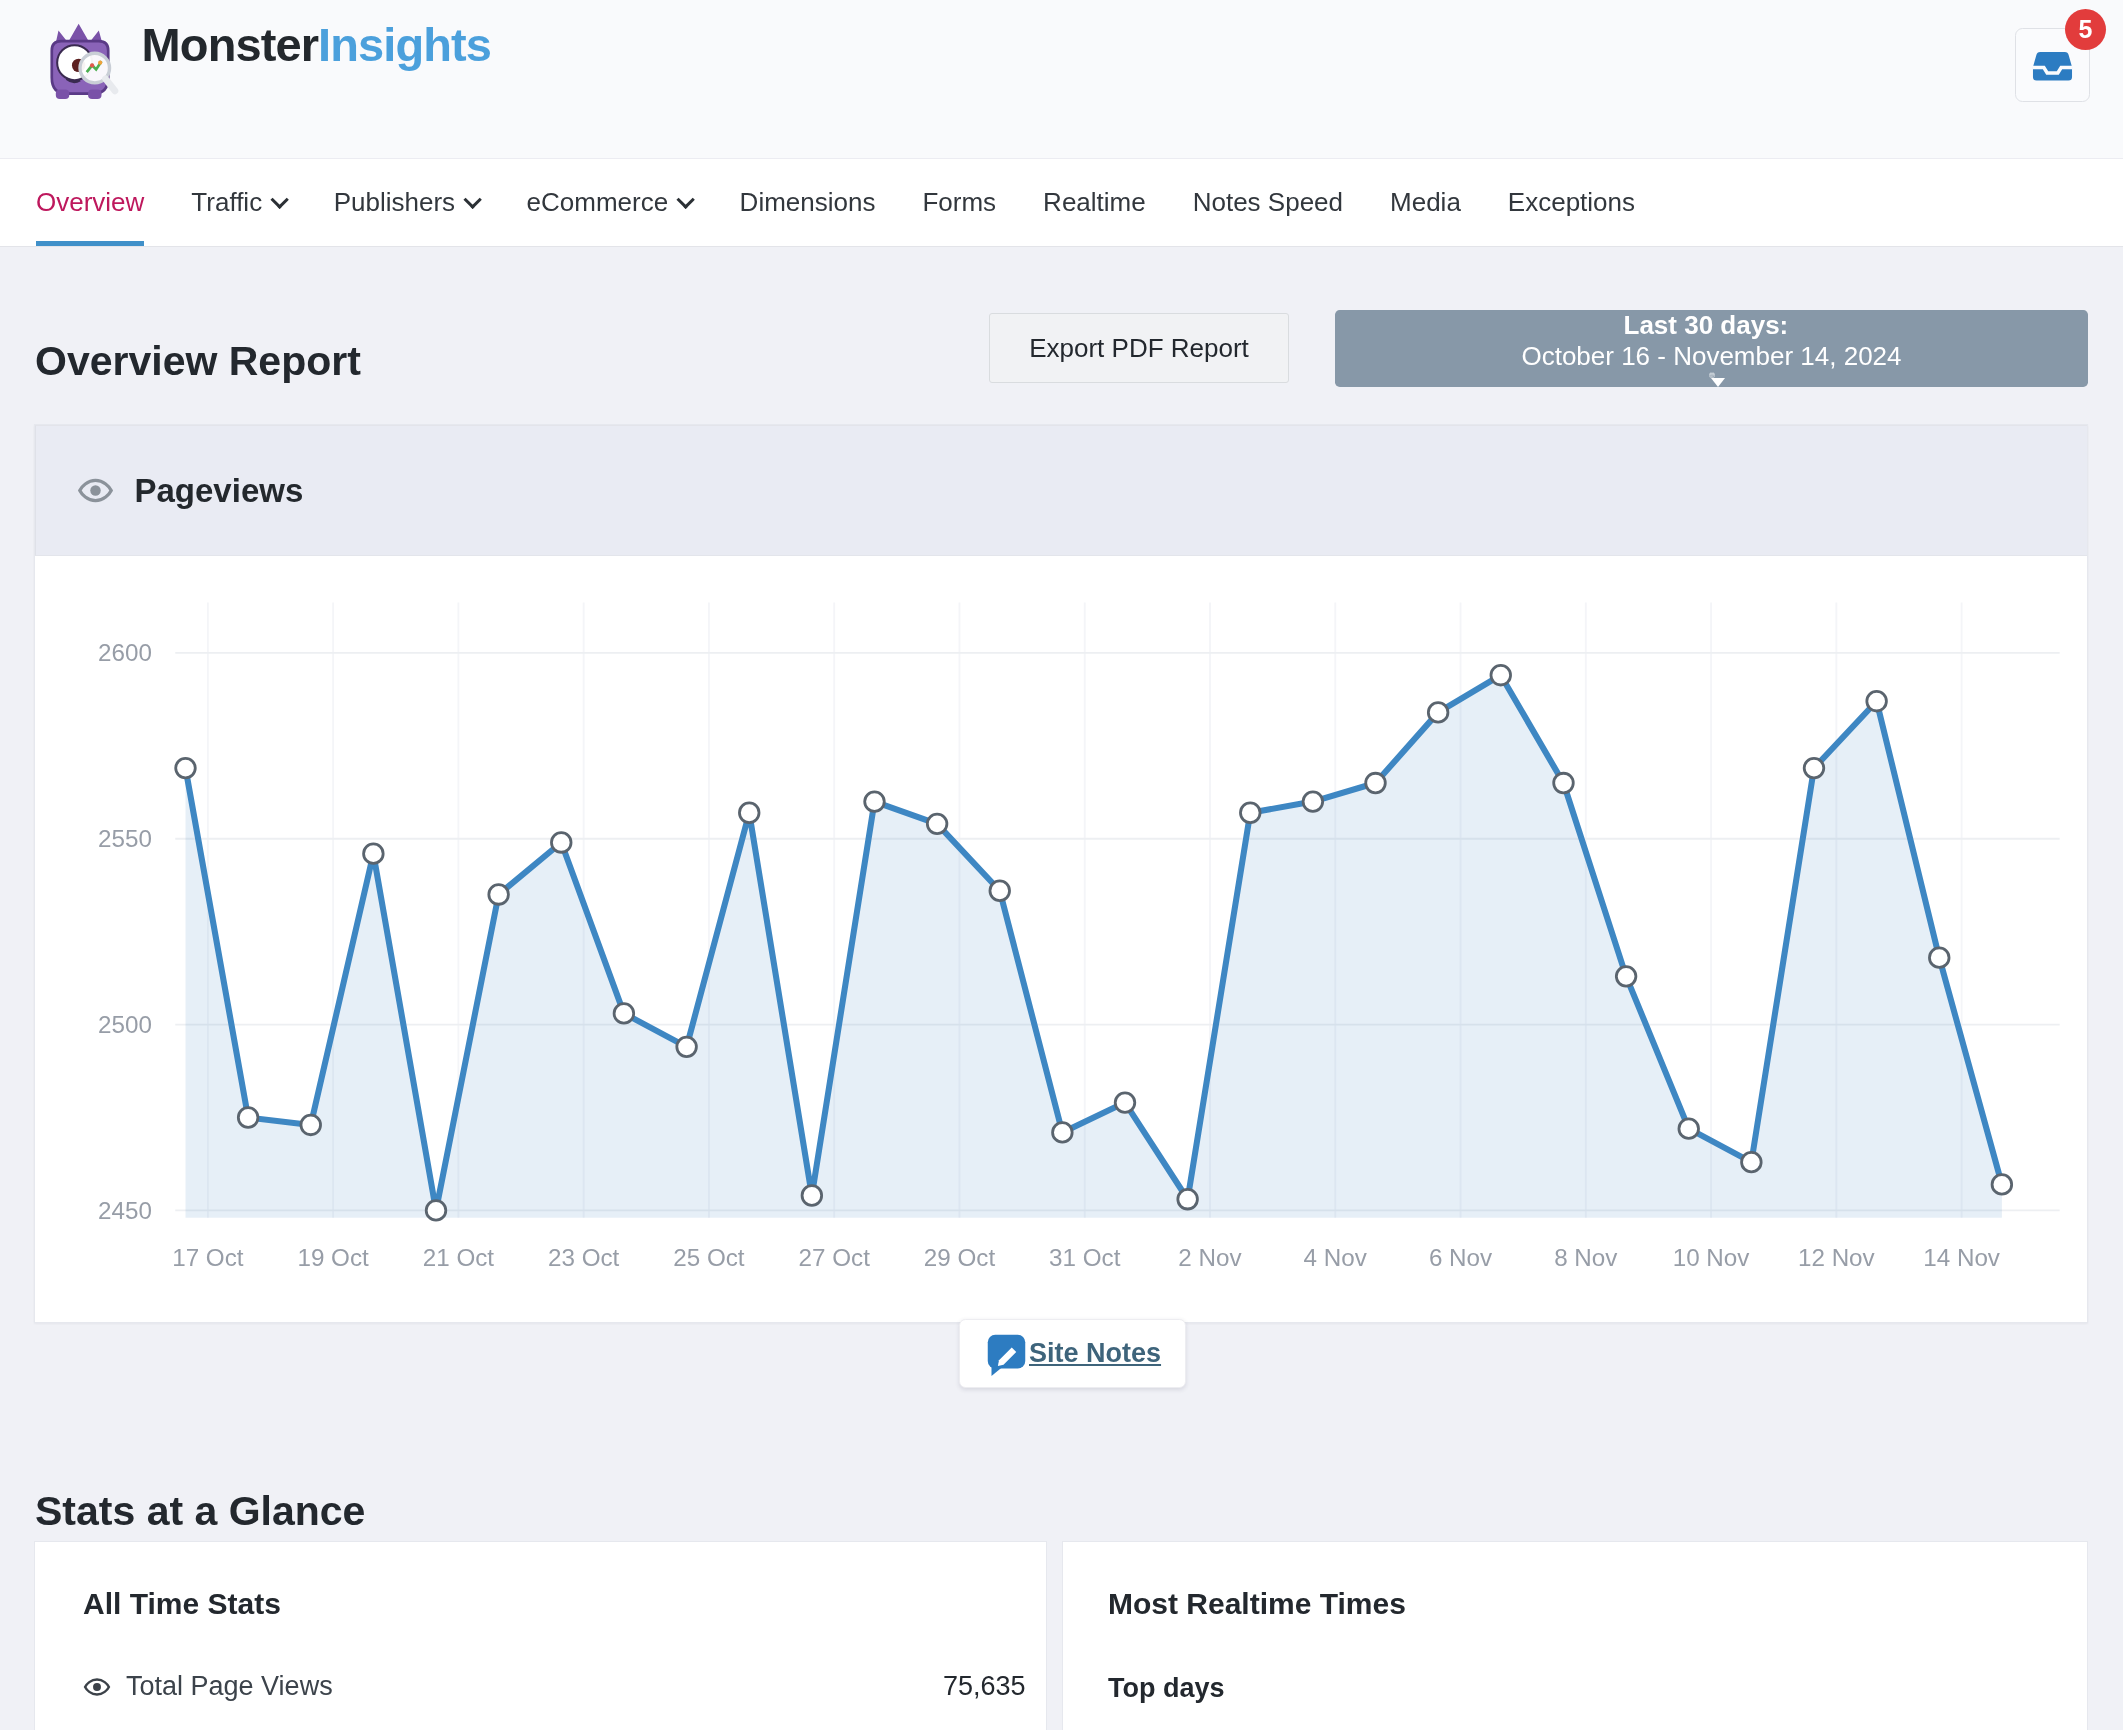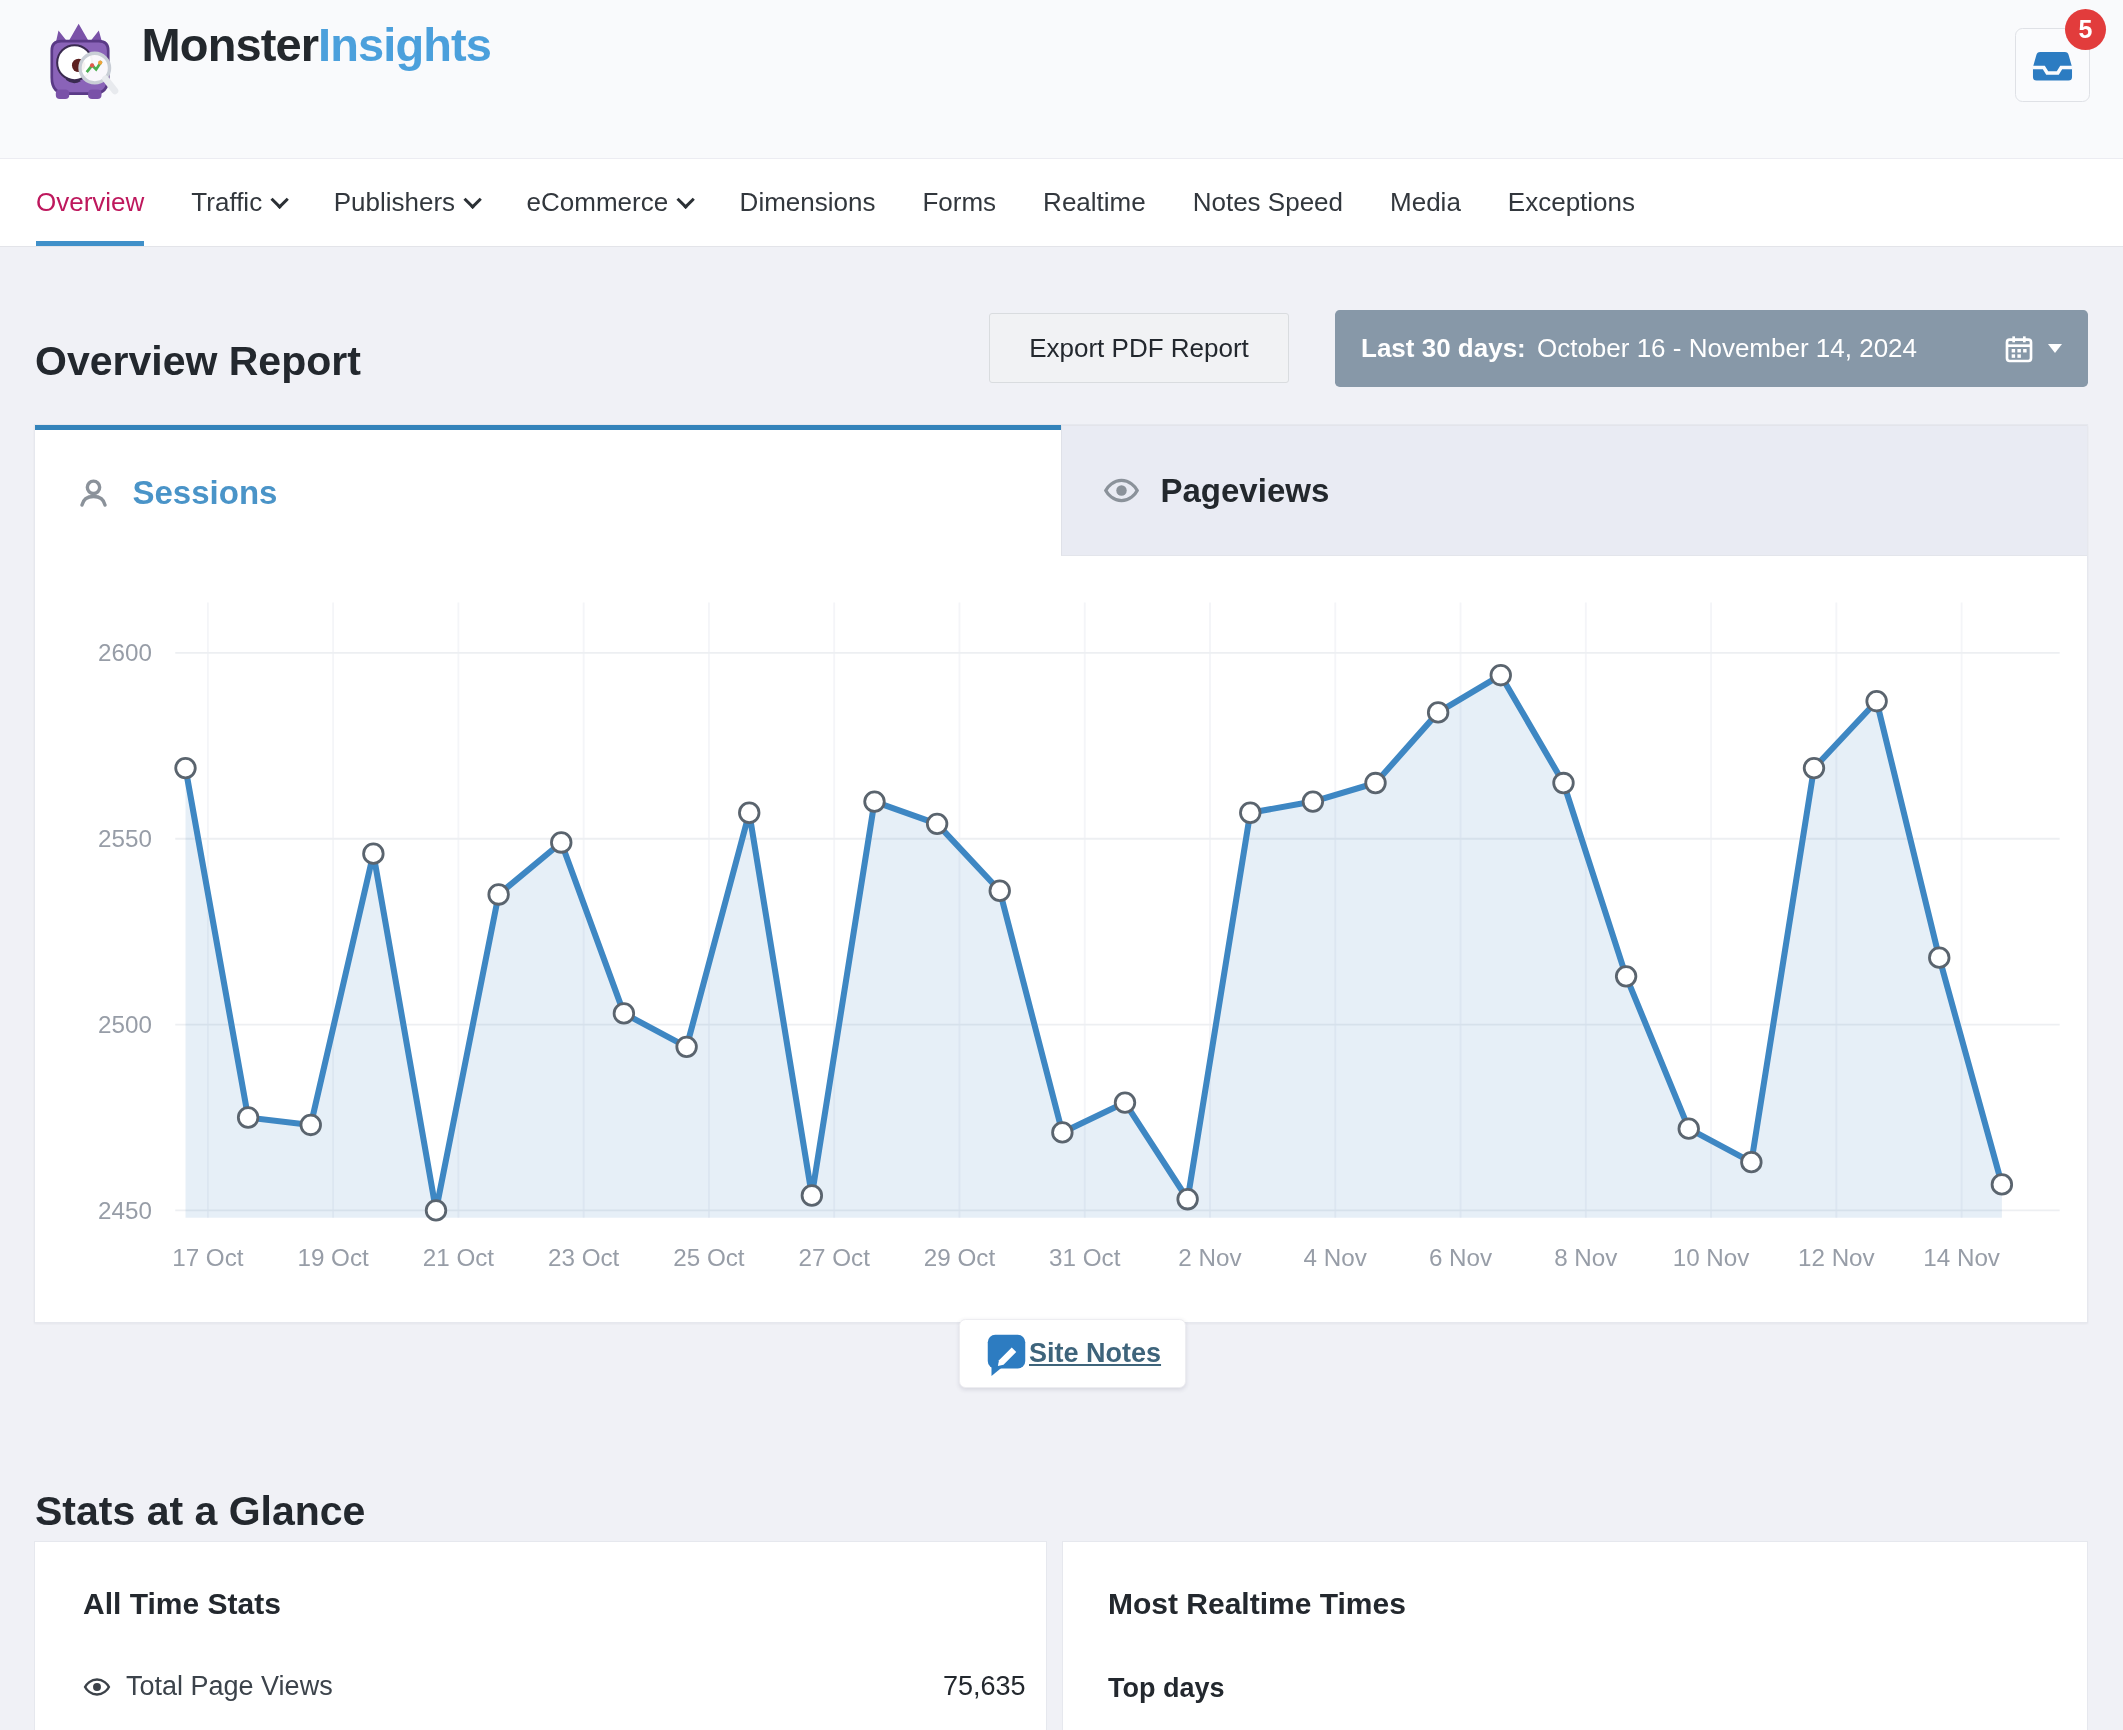--- a/index.html
+++ b/index.html
@@ -24,21 +24,21 @@
             border-bottom:5.6px solid transparent;border-top:5.6px solid transparent;white-space:nowrap;}
   .nav-item.active{color:#be185d;border-bottom-color:#4090c9;}
   .chev{display:inline-block;width:10.3px;height:10.3px;border-right:3.3px solid #2b3035;border-bottom:3.3px solid #2b3035;
         transform:rotate(45deg) translate(-1.9px,-1.9px);margin-left:11.2px;}
 
   
   .page-title{position:absolute;left:35px;top:311px;font-size:41px;font-weight:bold;color:#23282e;}
   .export-btn{position:absolute;left:989px;top:313px;width:300px;height:70px;background:#f1f2f4;border:0.9px solid #d9dcdf;
               border-radius:3px;font-size:26px;color:#23282e;display:flex;align-items:center;justify-content:center;cursor:pointer;box-sizing:border-box;}
   .date-btn{position:absolute;left:1335px;top:310px;width:753px;height:77px;background:#8798a8;border-radius:4.7px;
-            display:flex;align-items:center;padding:0 26px;box-sizing:border-box;color:#fff;font-size:26px;cursor:pointer;}
+            display:flex;align-items:center;padding:0 26px;box-sizing:border-box;color:#fff;font-size:26px;cursor:pointer;flex-direction:column;}
   .date-btn .lbl{font-weight:bold;margin-right:11.2px;}
   .date-btn .spacer{flex:1;}
   .caret-down{width:0;height:0;border-left:7.5px solid transparent;border-right:7.5px solid transparent;
               border-top:9.3px solid #ffffff;margin-left:13px;}
 
   
   .chart-card{position:absolute;left:34px;top:424px;width:2054px;height:899px;background:#ffffff;
               border:0.9px solid #e6e8ee;box-sizing:border-box;box-shadow:0 0.9px 1.9px rgba(30,35,60,.05);}
   .tabs{display:flex;height:131px;}
   .tab{display:flex;align-items:center;gap:20.5px;box-sizing:border-box;cursor:pointer;}
@@ -155,27 +155,20 @@
         <rect x="10.8" y="12" width="2.6" height="2.6" fill="#fff"></rect>
       <rect x="15.1" y="12" width="2.6" height="2.6" fill="#fff"></rect>
         <rect x="6.5" y="16" width="2.6" height="2.6" fill="#fff"></rect>
       <rect x="10.8" y="16" width="2.6" height="2.6" fill="#fff"></rect>
     </svg>
     <span class="caret-down"></span>
   </div>
 
   <div class="chart-card">
     <div class="tabs">
-      <div class="tab tab-sessions">
-        <svg width="37" height="37" viewBox="0 0 24 24">
-          <circle cx="12" cy="8" r="4" fill="none" stroke="#8b929a" stroke-width="2.2"></circle>
-          <path d="M4.5 19.5c.8-3.7 3.7-5.6 7.5-5.6s6.7 1.9 7.5 5.6" fill="none" stroke="#8b929a" stroke-width="2.2" stroke-linecap="round"></path>
-        </svg>
-        <span class="tab-label">Sessions</span>
-      </div>
       <div class="tab tab-pageviews">
         <svg width="37" height="37" viewBox="0 0 24 24">
           <path d="M12 5.5C6.8 5.5 3 9.5 1.8 12 3 14.5 6.8 18.5 12 18.5S21 14.5 22.2 12C21 9.5 17.2 5.5 12 5.5z" fill="none" stroke="#8b929a" stroke-width="2.1"></path>
           <circle cx="12" cy="12" r="3.4" fill="#8b929a"></circle>
         </svg>
         <span class="tab-label">Pageviews</span>
       </div>
     </div>
     <div class="chart-wrap">
       <svg id="chart-svg" width="2054" height="767" viewBox="0 0 2203 823">

